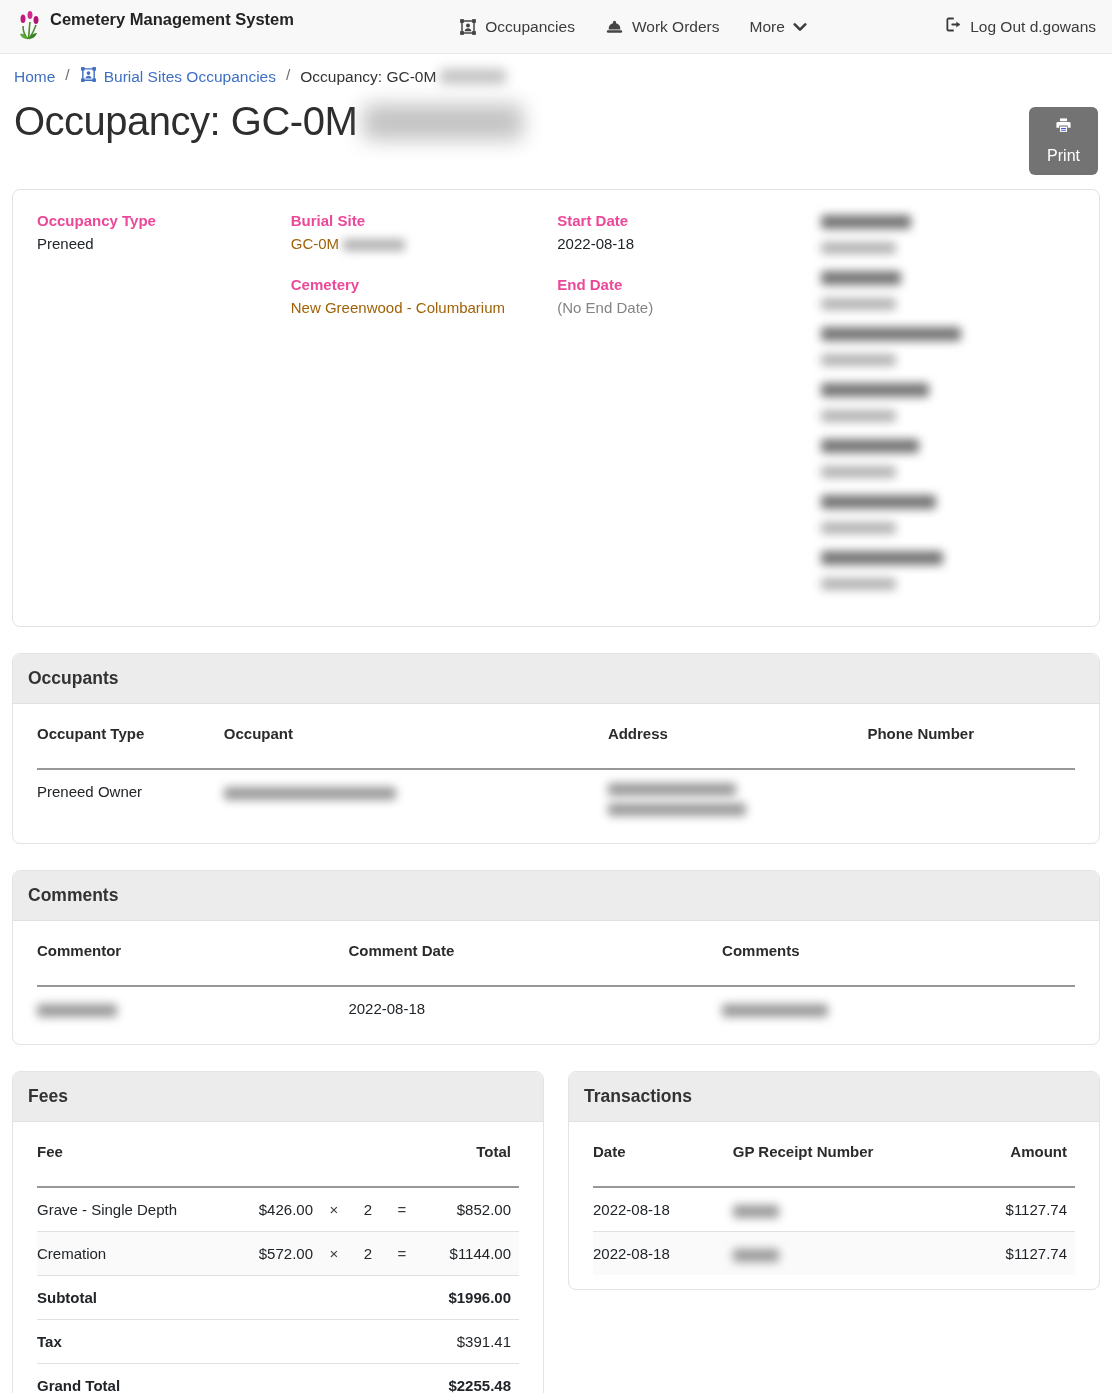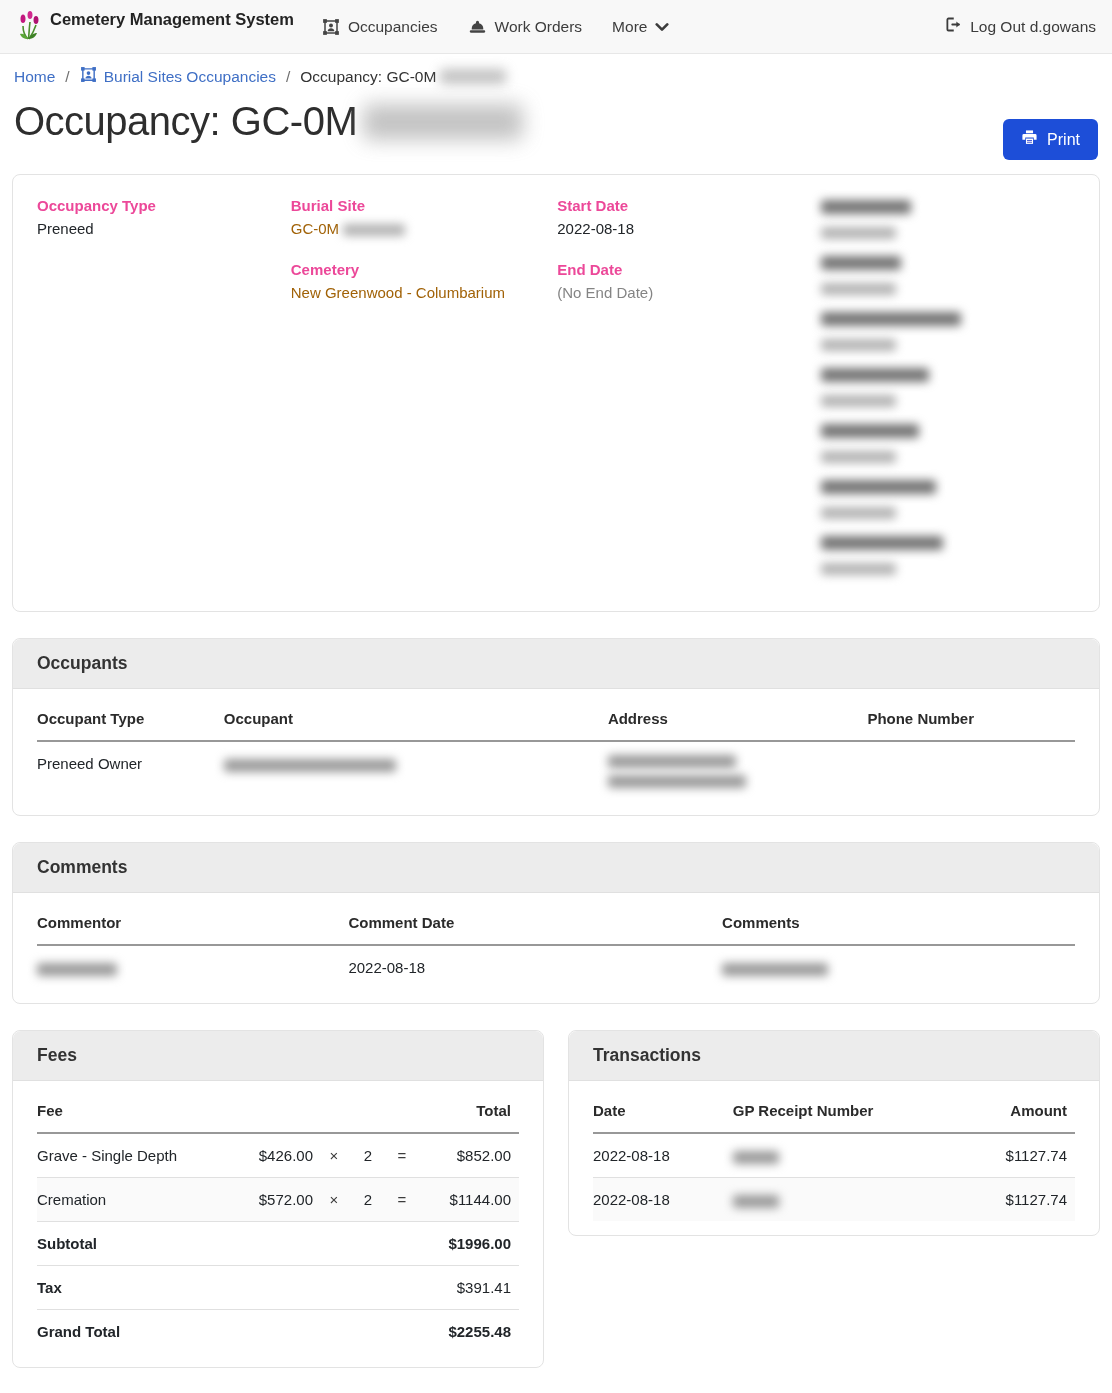--- a/index.html
+++ b/index.html
@@ -16,49 +16,50 @@
   .navbar {
     height: 54px;
     background: #f8f8f8;
     border-bottom: 1px solid #e7e7e7;
     display: flex;
     align-items: center;
     padding: 0 16px;
   }
   .brand { display:flex; align-items:flex-start; gap:8px; margin-right:28px; }
   .brand-title { font-weight: bold; font-size: 16.5px; color: #232323; }
-  .nav-items { display:flex; align-items:center; gap:30px; flex:1; }
+  .nav-items { display:flex; align-items:center; gap:30px; flex:1;justify-content:center; }
   .nav-item { display:flex; align-items:center; gap:8px; color:#3c3c3c; font-size:15.5px; cursor:pointer; }
   .nav-item svg { display:block; }
   .nav-right { display:flex; align-items:center; gap:8px; color:#3c3c3c; font-size:15.5px; cursor:pointer; }
 
   
   .breadcrumb {
-    display:flex; align-items:center; gap:10px;
+    display:flex; gap:10px;
     padding: 12px 14px 10px 14px;
     font-size: 15.5px;
   }
   .crumb-link { color:#3f6fc5; display:flex; align-items:center; gap:7px; }
   .crumb-sep { color:#6f6f6f; }
   .crumb-current { color:#333; display:flex; align-items:center; gap:4px; }
 
   
   .title-row {
     display:flex; align-items:flex-start; justify-content:space-between;
     padding: 2px 14px 14px 14px;
   }
   h1.page-title {
     font-size: 40px; font-weight: 400; color:#2e2e2e; letter-spacing:-0.5px;
     display:flex; align-items:center; gap:6px;
   }
   .btn-print {
-    background:#1d4ed8; color:#fff; border:none; border-radius:6px;
+    background:#737373; color:#fff; border:none; border-radius:6px;
     display:flex; align-items:center; gap:9px;
-    font-size:16px; padding: 10px 18px; cursor:pointer; margin-top:20px;
+    font-size:16px; padding: 10px 18px; cursor:pointer; margin-top:8px;
     font-family: inherit;
+    flex-direction: column;
   }
 
   
   .redact { display:inline-block; border-radius:3px; filter: blur(5px); vertical-align:middle; }
   .redact-dark  { background:#757575; height:14px; }
   .redact-mid   { background:#9a9a9a; height:13px; }
   .redact-light { background:#b3b3b3; height:12px; }
   .redact-title { background:#9c9c9c; height:36px; width:160px; filter: blur(10px); opacity:.6; border-radius:6px; }
   .redact-crumb { background:#a8a8a8; height:15px; width:66px; filter: blur(6px); opacity:.7; }
 
@@ -77,28 +78,28 @@
   .muted { color:#848484; }
   .link { color:#a16207; }
 
   .detail-redacted .r-pair { margin-bottom: 13px; }
   .detail-redacted .r-label { margin-bottom: 9px; }
 
   .section-header {
     background:#ececec;
     border-bottom: 1px solid #e0e0e0;
     border-radius: 8px 8px 0 0;
-    padding: 14px 24px;
+    padding: 14px 15px;
     font-weight: bold;
     font-size: 17.5px;
     color:#333;
   }
   .table-wrap { padding: 8px 24px 14px 24px; }
   table { width:100%; border-collapse: collapse; }
-  th { text-align:left; font-weight:bold; color:#2b2b2b; padding: 13px 8px 13px 0; border-bottom: 2px solid #989898; }
+  th { text-align:left; font-weight:bold; color:#2b2b2b; padding: 13px 8px 26px 0; border-bottom: 2px solid #989898; }
   td { padding: 13px 8px 13px 0; border-bottom: 1px solid #e0e0e0; vertical-align: top; }
   tr.last td, tr:last-child td { border-bottom: none; }
   tr.striped { background:#fafafa; }
   .bold { font-weight: bold; }
   td.num, th.num { text-align:right; }
 
   
   .fees-table td.c-price { text-align:right; width:90px; }
   .fees-table td.c-sym { text-align:center; width:34px; color:#3c3c3c; }
   .fees-table td.c-qty { text-align:center; width:34px; }

